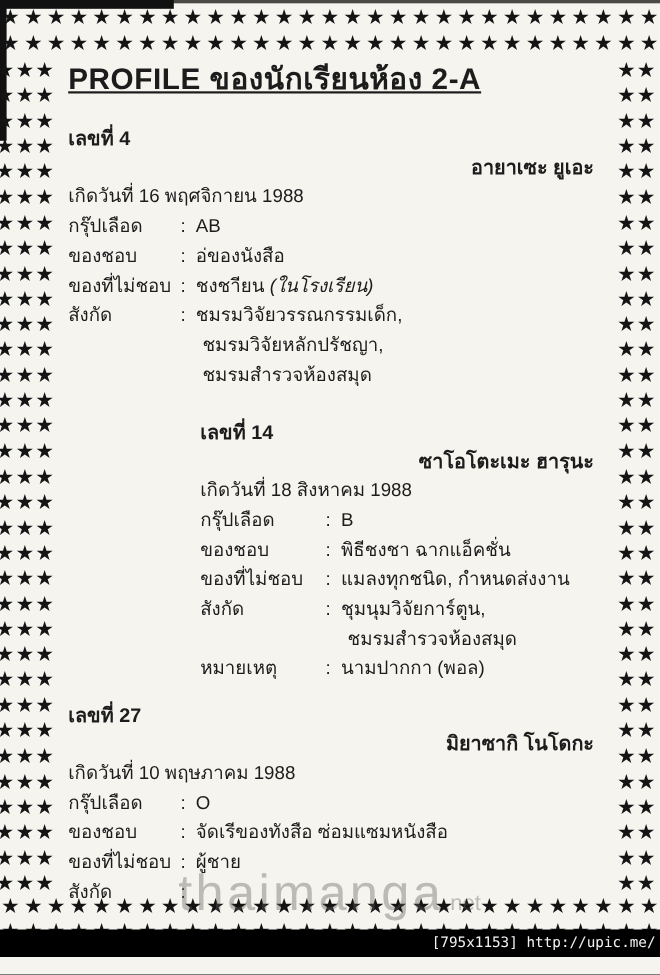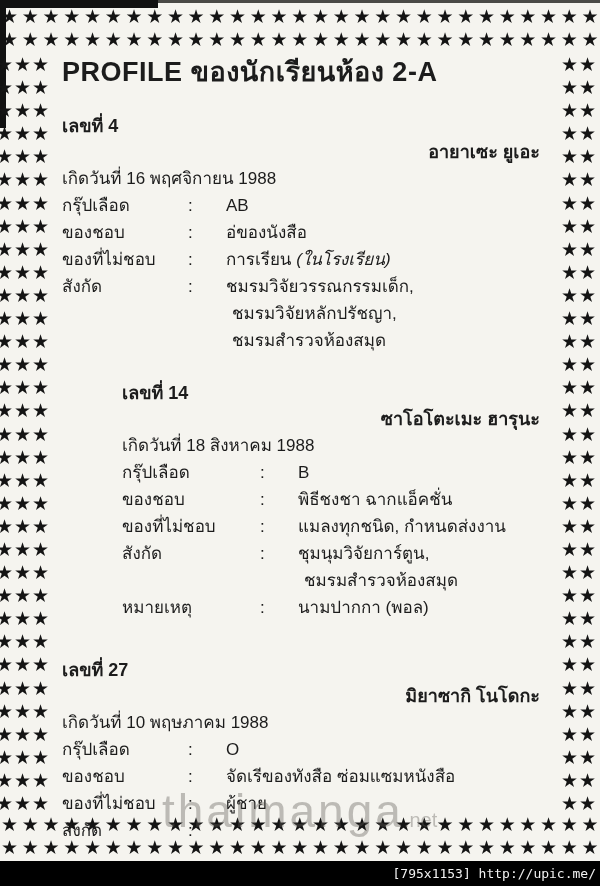--- a/index.html
+++ b/index.html
@@ -21,44 +21,44 @@
   .star-row.r1{top:7px;} .star-row.r2{top:30px;}
   .star-row.rb1{top:815px;} .star-row.rb2{top:838px;}
   .star-col{
     position:absolute;top:55px;height:758px;display:flex;flex-direction:column;
     justify-content:space-between;font-size:19px;line-height:1;color:#141414;user-select:none;
   }
   .star-col.left{left:-4px;} .star-col.right{right:3px;}
   .star-col .srow{letter-spacing:1px;white-space:nowrap;}
   
   .content{position:absolute;left:62px;top:50px;width:478px;z-index:2;}
-  .title{font-size:27px;font-weight:700;margin:0 0 12px 0;letter-spacing:.5px;}
+  .title{font-size:27px;font-weight:700;margin:0 0 12px 0;letter-spacing:.5px;text-decoration:underline;}
   .profile{margin-top:20px;}
-  .profile.indented{margin-left:60px;margin-top:26px;}
-  .profile.third{margin-top:36px;}
+  .profile.indented{margin-left:120px;margin-top:26px;}
+  .profile.third{margin-top:16px;}
   .p-number{font-weight:700;font-size:18px;line-height:26px;}
   .p-name{font-weight:700;font-size:18px;line-height:26px;text-align:right;}
   .p-birth{font-size:17px;line-height:27px;}
-  .field-row{display:flex;font-size:17px;line-height:27px;gap:24px;}
+  .field-row{display:flex;font-size:17px;line-height:27px;}
   .f-label{width:102px;flex:0 0 auto;}
   .profile.indented .f-label{width:114px;}
   .f-colon{width:14px;flex:0 0 auto;}
   .f-value{flex:1 1 auto;}
   .f-italic{font-style:italic;}
   .f-extra{margin-left:6px;}
   
   .watermark{
     position:absolute;left:162px;top:784px;z-index:3;pointer-events:none;
     font-size:46px;font-weight:400;letter-spacing:3px;color:rgba(95,93,87,.38);
     white-space:nowrap;
   }
   .watermark .wm-suffix{font-size:20px;letter-spacing:0;}
   
   .footer-bar{
-    position:absolute;left:0;bottom:0;width:600px;height:25px;background:#000;z-index:4;
+    position:absolute;left:0;bottom:16px;width:600px;height:25px;background:#000;z-index:4;
     display:flex;align-items:center;justify-content:flex-end;
   }
   .footer-text{
     color:#f2f2f2;font-family:"DejaVu Sans Mono","Liberation Mono",monospace;
     font-size:13px;padding-right:4px;white-space:nowrap;
   }
 </style>
 </head>
 <body>
 
@@ -277,21 +277,21 @@
               <div class="f-value"><span>AB</span></div>
             </div>
             <div class="field-row">
               <div class="f-label">ของชอบ</div>
               <div class="f-colon">:</div>
               <div class="f-value"><span>อ่ของนังสือ</span></div>
             </div>
             <div class="field-row">
               <div class="f-label">ของที่ไม่ชอบ</div>
               <div class="f-colon">:</div>
-              <div class="f-value"><span>การเรียน </span><span class="f-italic">(ในโรงเรียน)</span></div>
+              <div class="f-value"><span>ชงชาียน </span><span class="f-italic">(ในโรงเรียน)</span></div>
             </div>
             <div class="field-row">
               <div class="f-label">สังกัด</div>
               <div class="f-colon">:</div>
               <div class="f-value"><span>ชมรมวิจัยวรรณกรรมเด็ก,</span><div class="f-extra">ชมรมวิจัยหลักปรัชญา,</div><div class="f-extra">ชมรมสำรวจห้องสมุด</div></div>
             </div>
           </div>
   </section>
 
   <section class="profile indented">

